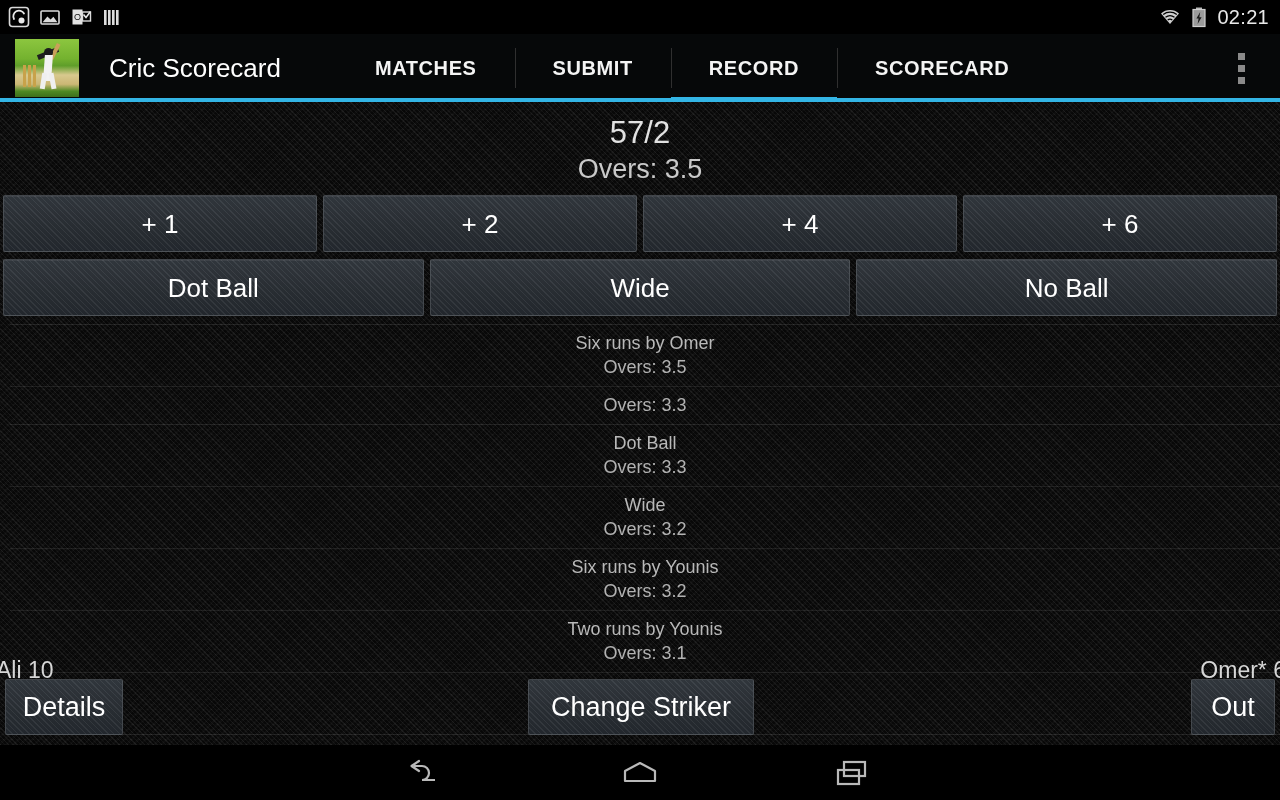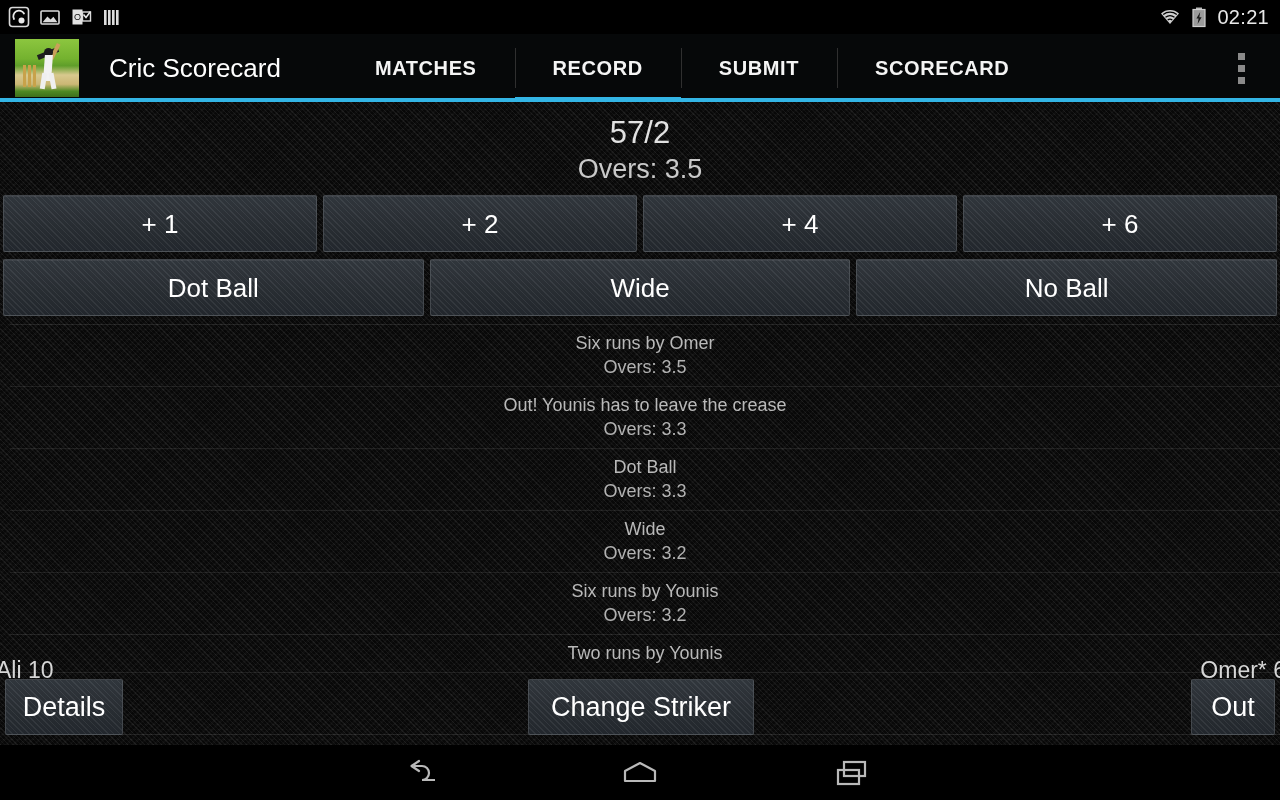--- a/index.html
+++ b/index.html
@@ -252,25 +252,25 @@
         <div class="leg" style="left:0;  transform:rotate(9deg);"></div>
         <div class="leg" style="left:9px;transform:rotate(-11deg);"></div>
       </div>
     </div>
     <div id="app-title">Cric Scorecard</div>
 
     <div id="tabs">
       <div class="tab">
         <span>MATCHES</span>
       </div>
+      <div class="tab">
+        <span>SUBMIT</span>
+      </div>
       <div class="tab active">
         <span>RECORD</span>
-      </div>
-      <div class="tab">
-        <span>SUBMIT</span>
       </div>
       <div class="tab">
         <span>SCORECARD</span>
       </div>
     </div>
 
     <div id="overflow">
       <i></i>
         <i></i>
         <i></i>
@@ -311,37 +311,37 @@
         <span>No Ball</span>
       </div>
     </div>
 
     <div id="feed">
       <div class="feed-item">
         <div class="feed-text">Six runs by Omer</div>
         <div class="feed-over">Overs: 3.5</div>
       </div>
       <div class="feed-item">
-        <div class="feed-text">Out! Younis has to leave the crease</div>
         <div class="feed-over">Overs: 3.3</div>
       </div>
       <div class="feed-item">
         <div class="feed-text">Dot Ball</div>
         <div class="feed-over">Overs: 3.3</div>
       </div>
       <div class="feed-item">
         <div class="feed-text">Wide</div>
         <div class="feed-over">Overs: 3.2</div>
       </div>
       <div class="feed-item">
         <div class="feed-text">Six runs by Younis</div>
         <div class="feed-over">Overs: 3.2</div>
       </div>
       <div class="feed-item">
         <div class="feed-text">Two runs by Younis</div>
+        <div class="feed-over">Overs: 3.1</div>
       </div>
       <div class="feed-item">
         <div class="feed-text">Four runs by Ali</div>
         <div class="feed-over">Overs: 3.0</div>
       </div>
     </div>
 
     <div id="bottom">
       <div id="players">
         <div class="player left">Ali 10</div>

